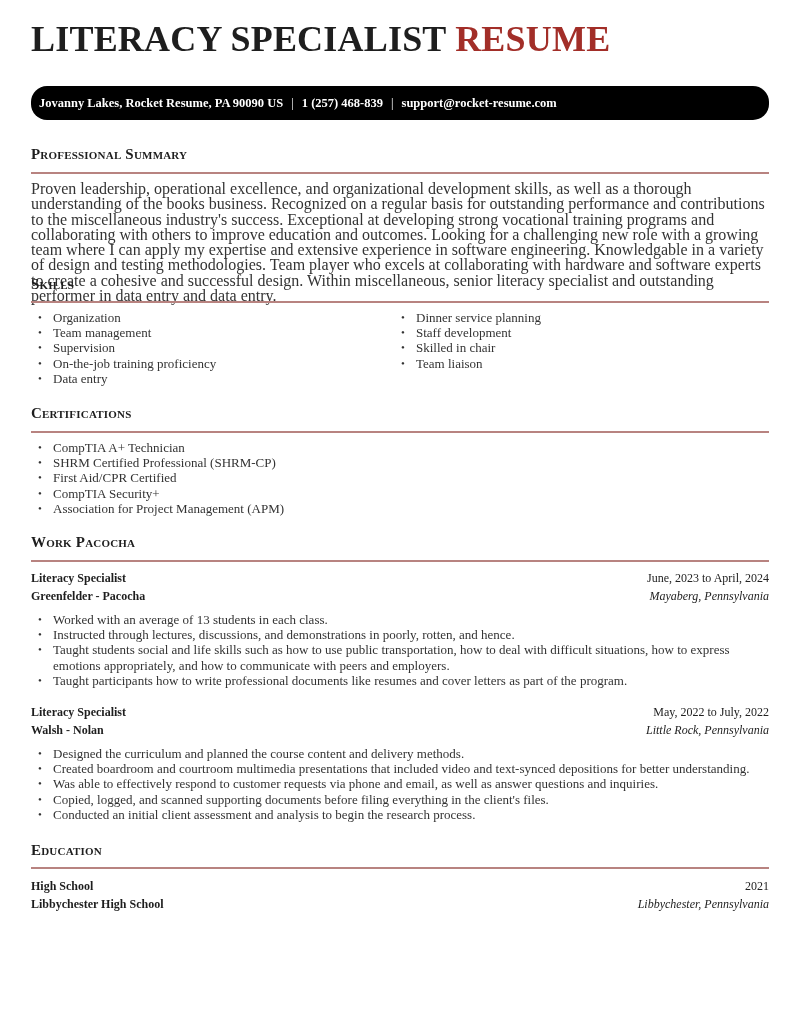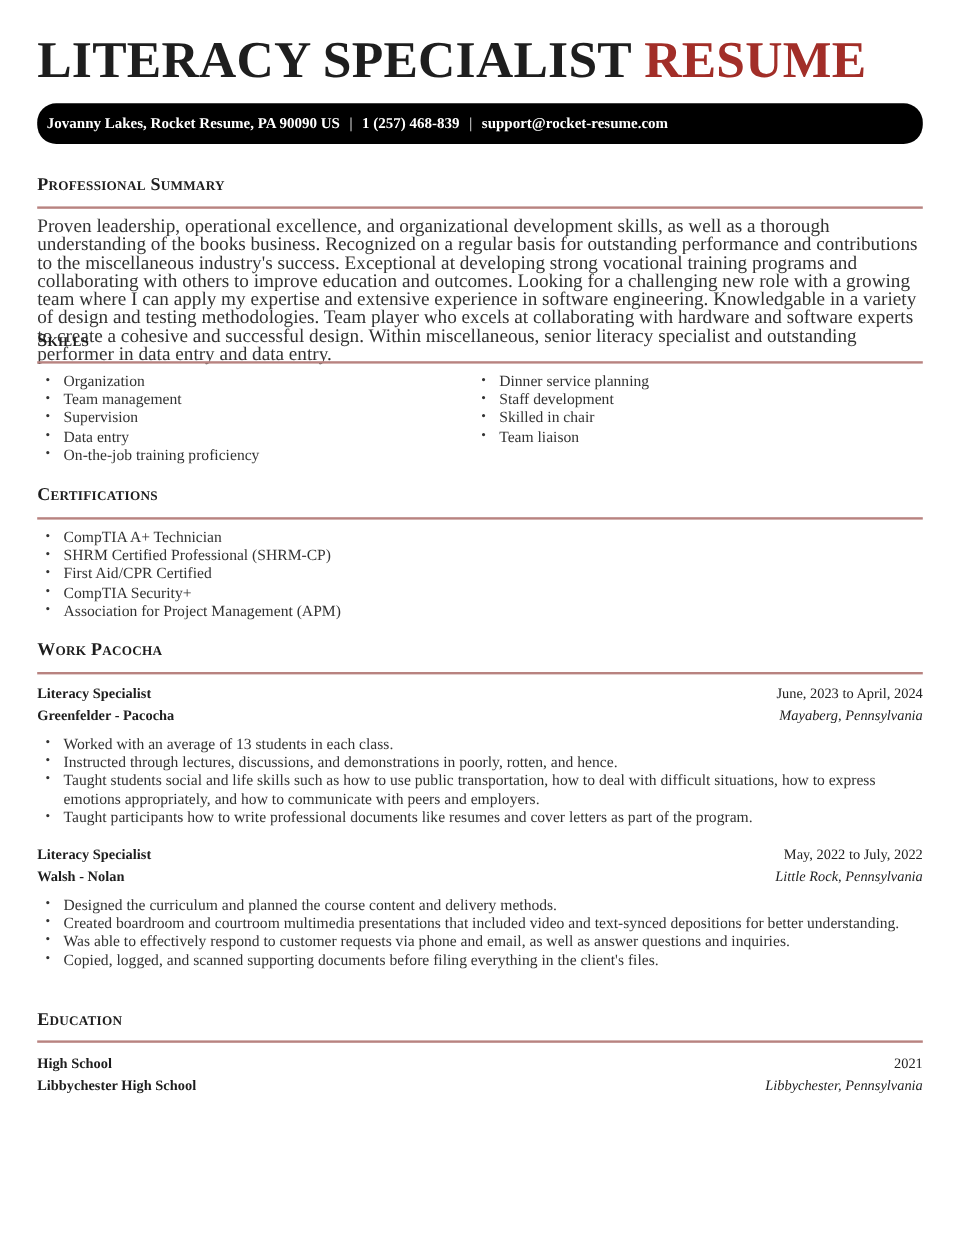--- a/index.html
+++ b/index.html
@@ -5,22 +5,22 @@
     * { box-sizing: border-box; margin: 0; padding: 0; }
     html, body { width: 800px; height: 1035px; background: #ffffff; }
     body {
       font-family: "Liberation Serif", "DejaVu Serif", serif;
       color: #222222;
       position: relative;
       overflow: hidden;
     }
     .page { position: absolute; left: 31px; top: 0; width: 738px; }
     .title {
-      position: absolute; top: 28px; left: 0;
-      font-size: 43px; font-weight: bold; letter-spacing: 0.2px;
+      position: absolute; top: 16px; left: 0;
+      font-size: 36px; font-weight: bold; letter-spacing: 0.2px;
       color: #1e1e1e; white-space: nowrap; line-height: 46px;
     }
     .title .accent { color: #a22e28; }
     .contact-bar {
       position: absolute; top: 86px; left: 0; width: 738px; height: 34px;
       background: #000000; color: #ffffff;
       font-size: 12.5px; font-weight: bold;
       display: flex; align-items: center; padding-left: 8px;
       white-space: nowrap;
       border-radius: 16px;
@@ -78,22 +78,22 @@
   <h2 class="section-title" style="top:141px;">Professional Summary</h2>
   <div class="rule" style="top:172px;"></div>
   <p class="summary">Proven leadership, operational excellence, and organizational development skills, as well as a thorough understanding of the books business. Recognized on a regular basis for outstanding performance and contributions to the miscellaneous industry's success. Exceptional at developing strong vocational training programs and collaborating with others to improve education and outcomes. Looking for a challenging new role with a growing team where I can apply my expertise and extensive experience in software engineering. Knowledgable in a variety of design and testing methodologies. Team player who excels at collaborating with hardware and software experts to create a cohesive and successful design. Within miscellaneous, senior literacy specialist and outstanding performer in data entry and data entry.</p>
 
   <h2 class="section-title" style="top:271px;">Skills</h2>
   <div class="rule" style="top:301px;"></div>
   <ul class="bullets" style="top:310px; width:360px;">
     <li>Organization</li>
     <li>Team management</li>
     <li>Supervision</li>
+    <li>On-the-job training proficiency</li>
     <li>Data entry</li>
-    <li>On-the-job training proficiency</li>
   </ul>
   <ul class="bullets" style="top:310px; left:363px; width:370px;">
     <li>Dinner service planning</li>
     <li>Staff development</li>
     <li>Skilled in chair</li>
     <li>Team liaison</li>
   </ul>
 
   <h2 class="section-title" style="top:400px;">Certifications</h2>
   <div class="rule" style="top:431px;"></div>
@@ -129,20 +129,21 @@
   </div>
   <div class="job-row" style="top:722px;">
     <span class="left">Walsh - Nolan</span>
     <span class="right italic">Little Rock, Pennsylvania</span>
   </div>
   <ul class="bullets" style="top:746px; width:738px;">
     <li>Designed the curriculum and planned the course content and delivery methods.</li>
     <li>Created boardroom and courtroom multimedia presentations that included video and text-synced depositions for better understanding.</li>
     <li>Was able to effectively respond to customer requests via phone and email, as well as answer questions and inquiries.</li>
     <li>Copied, logged, and scanned supporting documents before filing everything in the client's files.</li>
+    <li>Conducted an initial client assessment and analysis to begin the research process.</li>
   </ul>
 
   <h2 class="section-title" style="top:837px;">Education</h2>
   <div class="rule" style="top:867px;"></div>
   <div class="job-row" style="top:878px;">
     <span class="left">High School</span>
     <span class="right">2021</span>
   </div>
   <div class="job-row" style="top:896px;">
     <span class="left">Libbychester High School</span>

